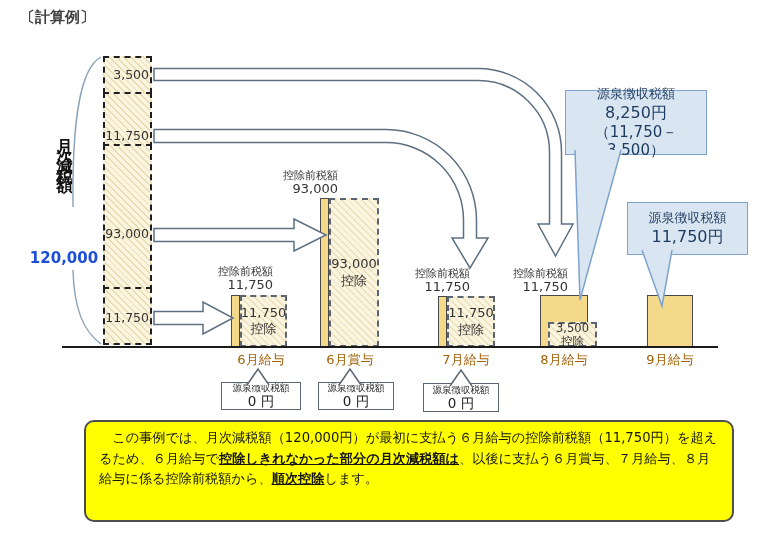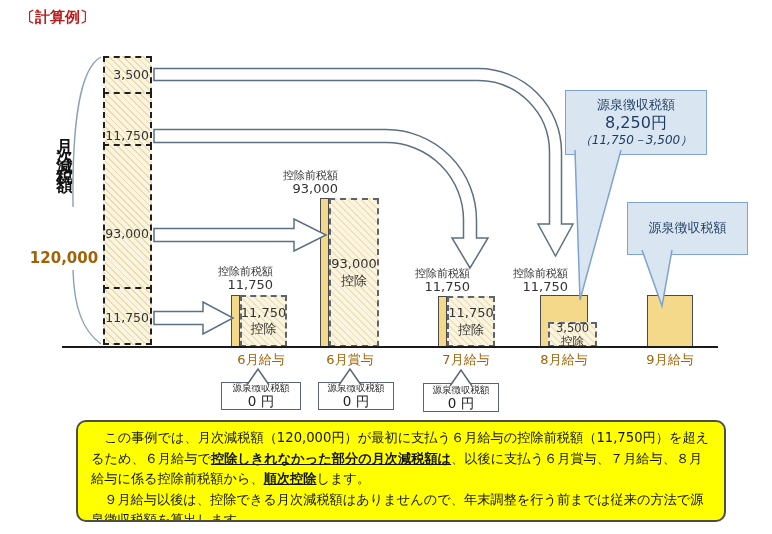--- a/index.html
+++ b/index.html
@@ -1,32 +1,32 @@
 <!DOCTYPE html>
 <html><head>
 <meta charset="utf-8">
 <style>
   html,body{margin:0;padding:0;background:#fff;}
   #stage{position:relative;width:772px;height:534px;background:#fff;overflow:hidden;
          font-family:"DejaVu Sans",sans-serif;color:#262626;}
   .abs{position:absolute;}
-  .title{left:20px;top:8px;font-size:15px;font-weight:bold;color:#b91c1c;}
+  .title{left:20px;top:8px;font-size:15px;font-weight:bold;color:#404040;}
 
   
   .mr-bar{left:103px;top:56px;width:49px;height:289px;z-index:2;}
   .mr-seg{position:absolute;left:0;width:49px;border:2.5px dashed #1f1f1f;box-sizing:border-box;
           background:repeating-linear-gradient(45deg,#FBF4DE 0 3.5px,#EADCB2 3.5px 4.8px);}
   .mr-seg.s1{top:0;height:38px;}
   .mr-seg.s2{top:36px;height:56px;}
   .mr-seg.s3{top:88px;height:147px;}
   .mr-seg.s4{top:231px;height:58px;}
   .mr-val{position:absolute;right:3px;width:46px;text-align:right;font-size:12.5px;color:#333;z-index:3;}
   .v-label{left:53px;top:126px;height:136px;writing-mode:vertical-rl;text-orientation:upright;
            font-size:16.5px;font-weight:bold;letter-spacing:9px;color:#111;}
-  .mr-total{left:27px;top:249px;width:74px;text-align:center;font-size:15px;font-weight:bold;color:#a16207;}
+  .mr-total{left:27px;top:249px;width:74px;text-align:center;font-size:15px;font-weight:bold;color:#1d4ed8;}
 
   
   .strip{background:#F5D98B;border:1px solid #4a4a4a;box-sizing:border-box;z-index:2;}
   .solidbar{background:#F5D98B;border:1px solid #4a4a4a;box-sizing:border-box;z-index:2;}
   .dashbox{border:2px dashed #5A6472;box-sizing:border-box;z-index:2;
            background:repeating-linear-gradient(45deg,#FBF4DE 0 3.5px,#EDE0BC 3.5px 4.8px);
            display:flex;flex-direction:column;align-items:center;justify-content:center;
            font-size:13px;line-height:1.25;color:#333;text-align:center;}
   .dashbox.small{font-size:11.5px;line-height:1.1;}
 
@@ -39,24 +39,24 @@
   .whbox{border:1.5px solid #5A6472;background:#fff;box-sizing:border-box;z-index:2;
          display:flex;flex-direction:column;align-items:center;justify-content:center;color:#222;}
   .whbox .l1{font-size:9.5px;line-height:1.15;}
   .whbox .l2{font-size:13.5px;line-height:1.1;}
 
   
   .bubble{background:#D9E6F2;border:1.5px solid #7FA3CC;box-sizing:border-box;z-index:2;
           color:#1C3A5E;text-align:center;display:flex;flex-direction:column;justify-content:center;}
   .bubble .b1{font-size:13px;line-height:1.25;}
   .bubble .b2{font-size:16px;line-height:1.25;}
-  .bubble .b3{font-size:12px;line-height:1.2;font-style:italic;}
+  .bubble .b3{font-size:15px;line-height:1.2;}
 
   
-  .note{left:76px;top:420px;width:650px;height:102px;background:#FFFF00;border:2px solid #4d4d4d;
+  .note{left:84px;top:420px;width:650px;height:102px;background:#FFFF00;border:2px solid #4d4d4d;
         border-radius:10px;box-sizing:border-box;padding:6px 13px 4px 13px;font-size:13.2px;
         line-height:1.56;color:#141414;z-index:2;overflow:hidden;}
   .note .hl{font-weight:bold;text-decoration:underline;}
   .note p{margin:0;}
 
   svg.overlay{position:absolute;left:0;top:0;z-index:30;pointer-events:none;}
 </style>
 </head>
 <body>
 
@@ -141,25 +141,25 @@
     <span class="l2">0 円</span>
   </div>
 
   <div class="abs bubble" style="left:565px;top:90px;width:142px;height:65px;">
     <span class="b1">源泉徴収税額</span>
     <span class="b2">8,250円</span>
     <span class="b3">（11,750－3,500）</span>
   </div>
   <div class="abs bubble" style="left:627px;top:202px;width:121px;height:53px;">
     <span class="b1">源泉徴収税額</span>
+    <span class="b2">11,750円</span>
   </div>
 
   <div class="abs note">
     <p><span>　この事例では、月次減税額（120,000円）が最初に支払う６月給与の控除前税額（11,750円）を超えるため、６月給与で</span><span class="hl">控除しきれなかった部分の月次減税額は</span><span>、以後に支払う６月賞与、７月給与、８月給与に係る控除前税額から、</span><span class="hl">順次控除</span><span>します。</span></p>
-    <p>　９月給与以後は、控除できる月次減税額はありませんので、年末調整を行う前までは従来の方法で源泉徴収税額を算出します。</p>
   </div>
 
   <svg class="overlay" width="772" height="534" viewBox="0 0 772 534">
 
     <path d="M 101,57 C 80,68 72,120 73,207" fill="none" stroke="#8AA3B8" stroke-width="1.4"></path>
     <path d="M 73,270 C 74,308 83,331 101,344" fill="none" stroke="#8AA3B8" stroke-width="1.4"></path>
 
     <path d="M 154,68.5 H 478 A 83.5 83.5 0 0 1 561.5,152 V 224 H 573 L 555.5,256 L 538,224 H 549.5 V 152 A 71.5 71.5 0 0 0 478,80.5 H 154 Z" fill="#ffffff" stroke="#5C7082" stroke-width="1.5"></path>
 
     <path d="M 154,129.5 H 386 A 90.5 90.5 0 0 1 476.5,220 V 238 H 488 L 470,268 L 452,238 H 463.5 V 220 A 77.5 77.5 0 0 0 386,142.5 H 154 Z" fill="#ffffff" stroke="#5C7082" stroke-width="1.5"></path>

